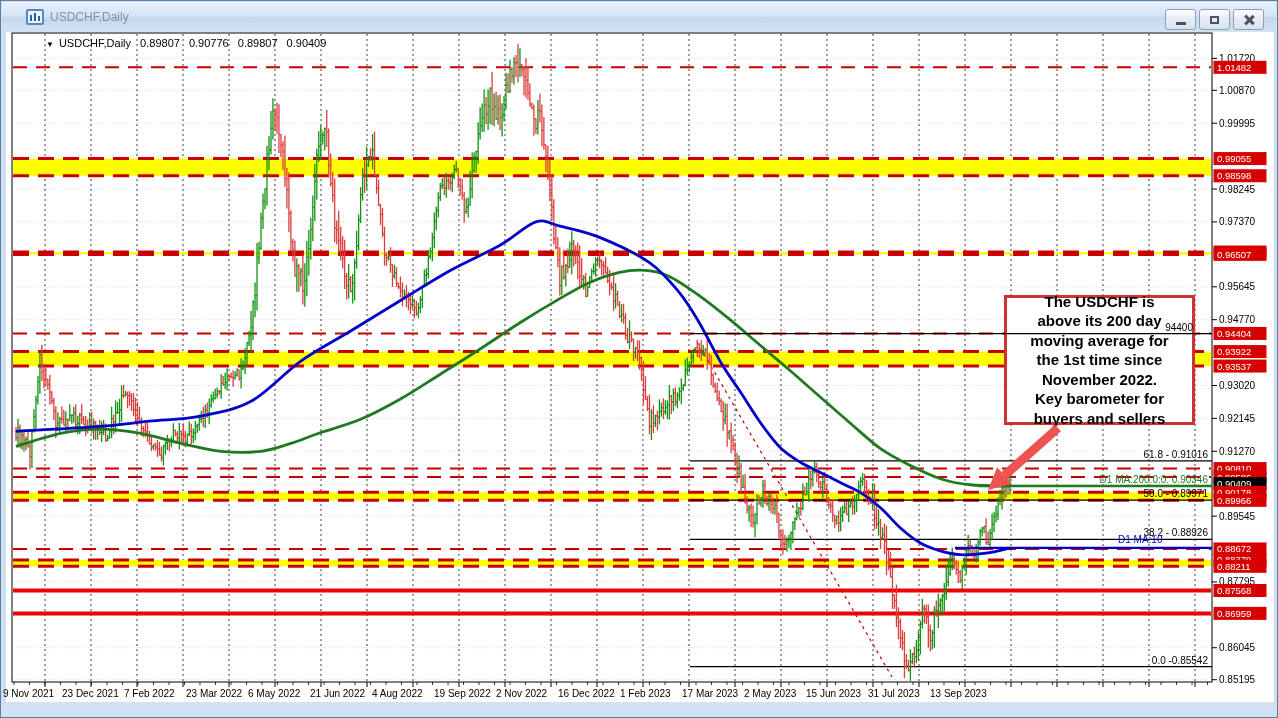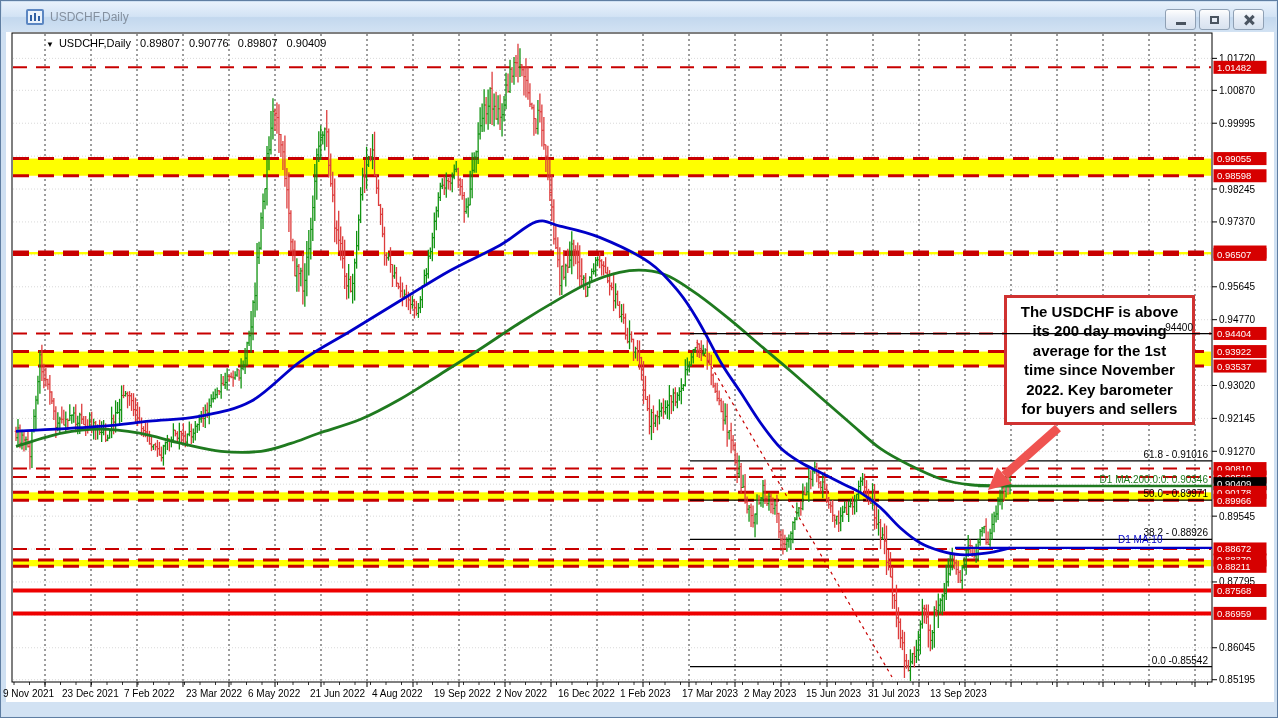--- a/index.html
+++ b/index.html
@@ -21,21 +21,21 @@
   .glyph-close:after{transform:rotate(-45deg);}
   .client{position:absolute;left:5px;top:31px;width:1268px;height:671px;background:#fff;}
   .statusbar{position:absolute;left:1px;right:1px;bottom:1px;height:14px;background:#d2e2f3;}
   svg.layer{position:absolute;left:0;top:0;pointer-events:none;}
   #base-svg{z-index:1;}
   .ohlc{position:absolute;left:16px;top:37px;z-index:2;font-size:11px;color:#000;white-space:nowrap;margin-left:30px;}
   .ohlc .dd{font-size:8px;margin-right:5px;}
   .ohlc span{margin-right:6px;}
   .annotation{position:absolute;left:1004px;top:295px;width:191px;height:130px;box-sizing:border-box;
     z-index:5;background:#fff;border:3px solid #d03231;display:flex;align-items:center;justify-content:center;
-    text-align:center;font-weight:bold;font-size:15px;line-height:1.3;color:#000;padding:2px 12px;}
+    text-align:center;font-weight:bold;font-size:15px;line-height:1.3;color:#000;padding:2px 22px;}
   #overlay-svg{z-index:6;}
 </style>
 </head>
 <body>
 
 <div class="window">
   <div class="titlebar">
     <svg class="app-icon" viewBox="0 0 18 16">
       <rect x="0" y="0" width="18" height="16" rx="2" fill="#5b86c2"></rect>
       <rect x="2" y="2" width="14" height="12" fill="#eaf2fb"></rect>

